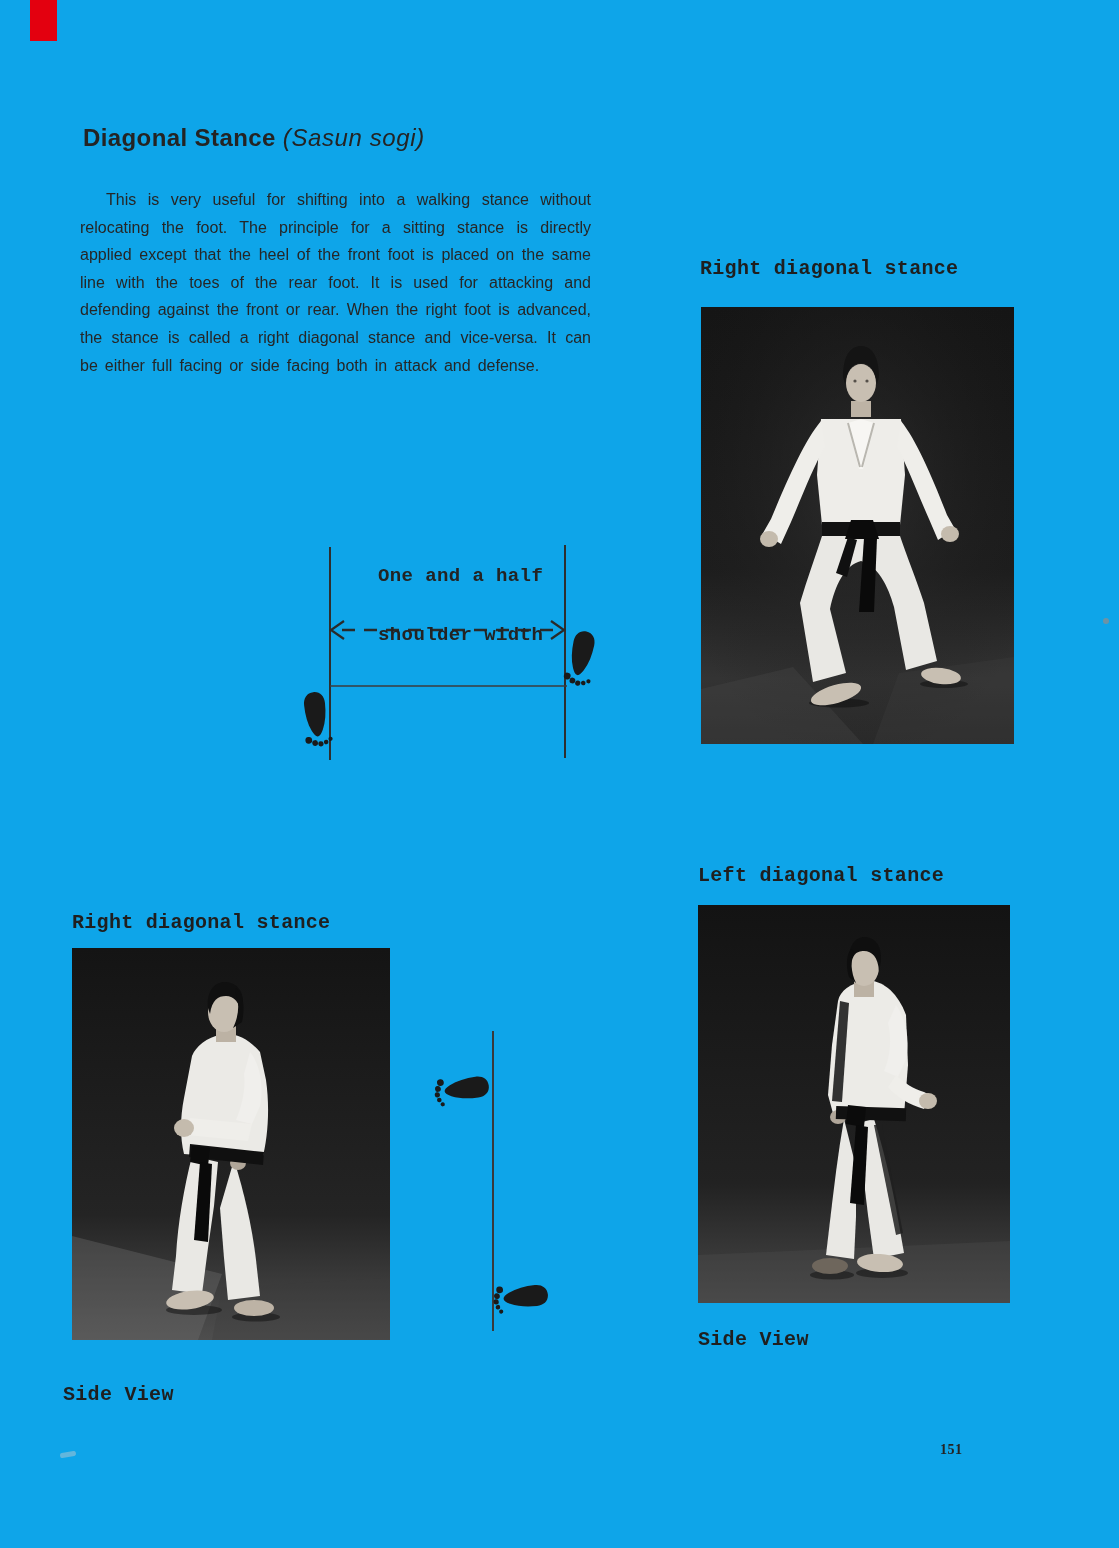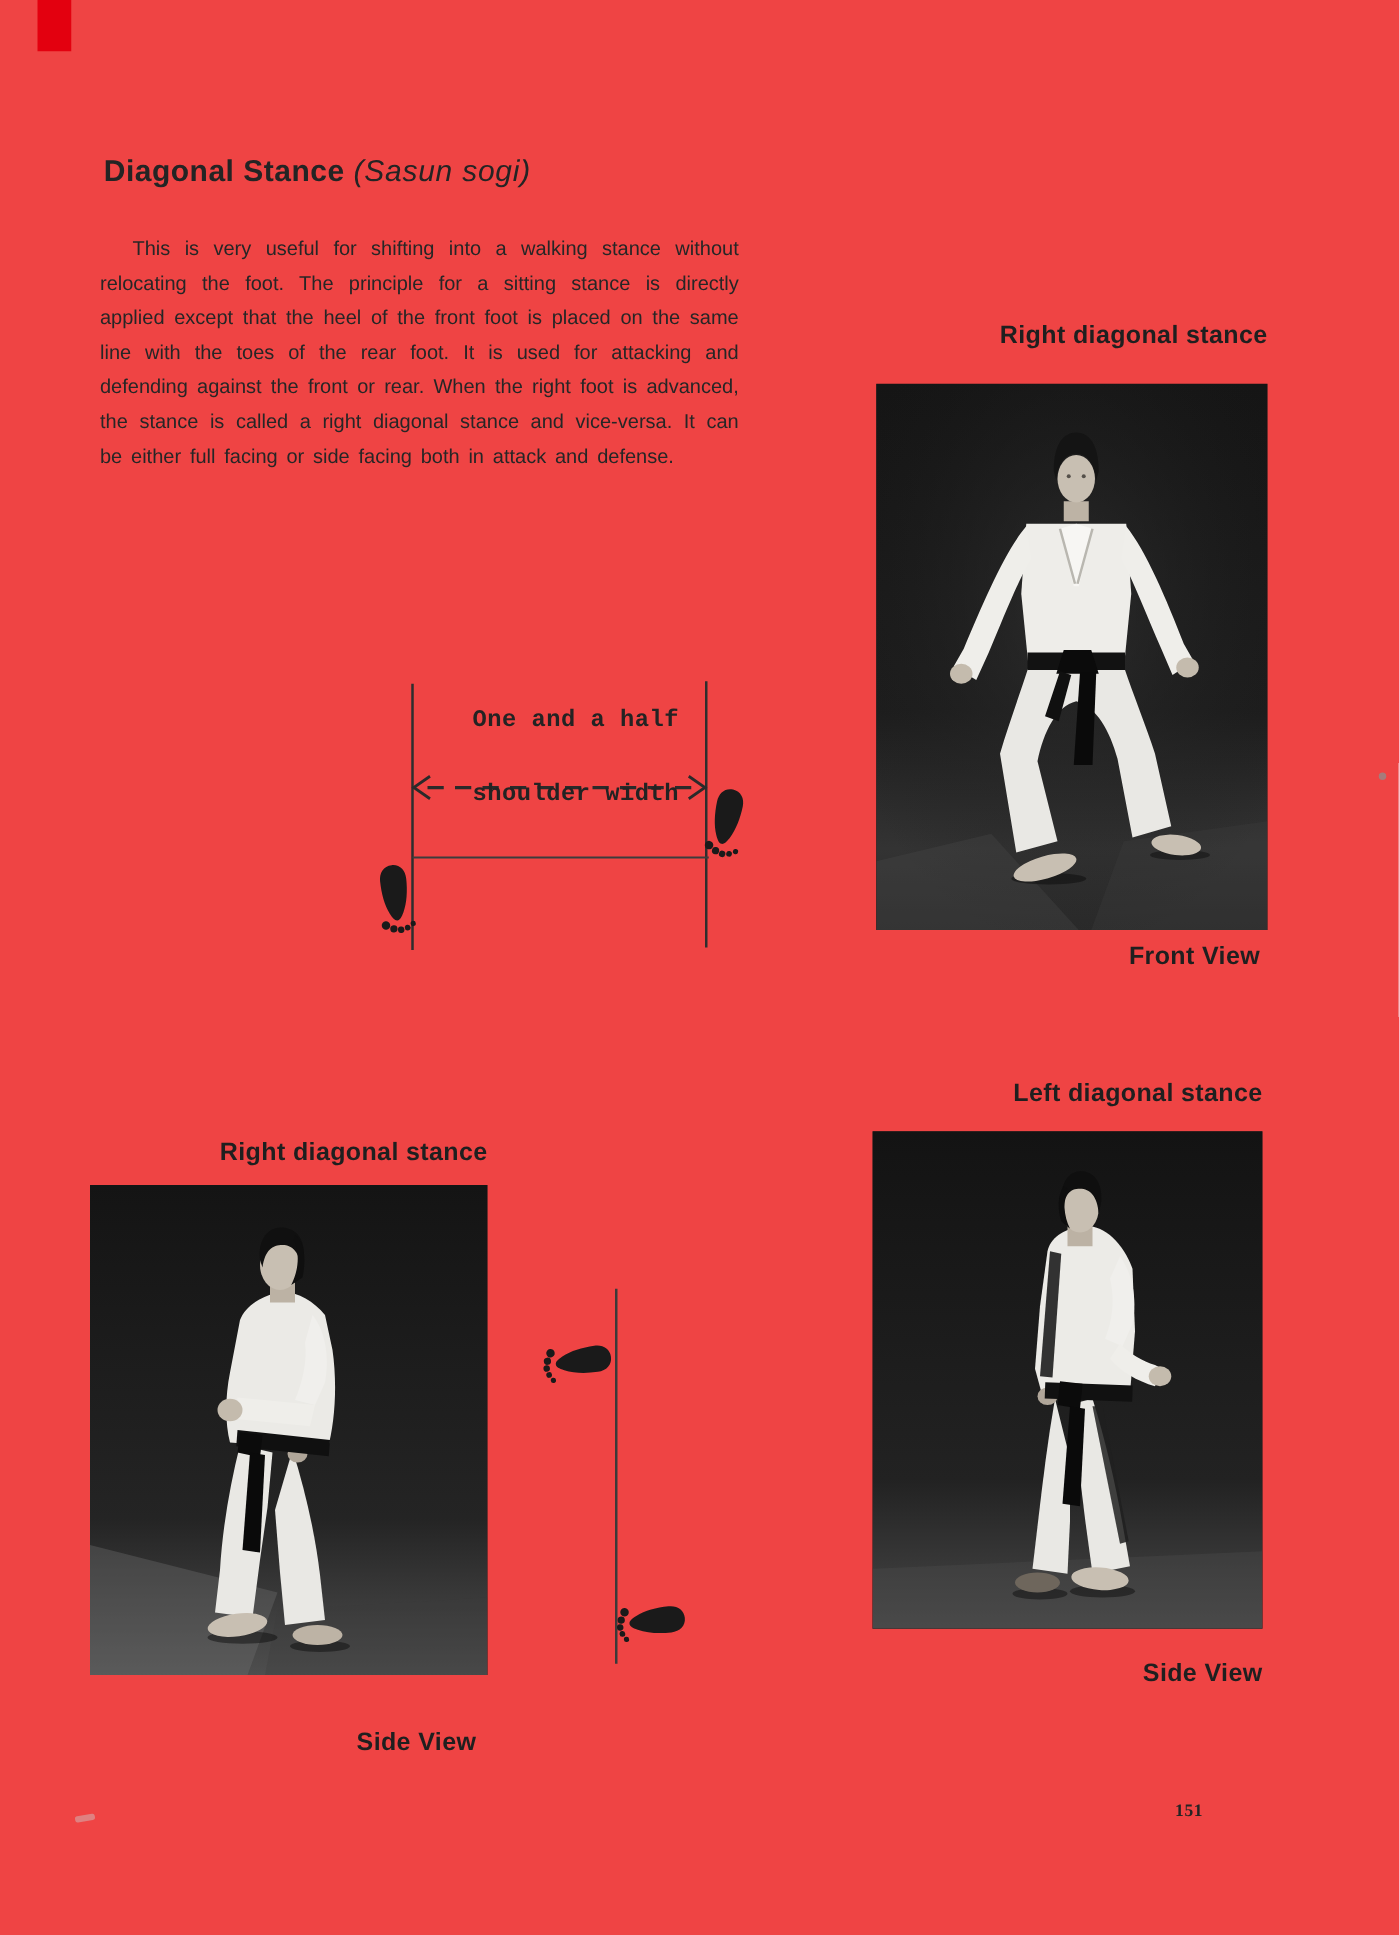--- a/index.html
+++ b/index.html
@@ -1,36 +1,36 @@
 <!DOCTYPE html>
 <html><head>
 <meta charset="utf-8">
 <style>
   html,body{margin:0;padding:0;background:#e9e9e9;}
   .page{
     position:relative;width:1119px;height:1548px;margin:0 auto;
-    background:#ef4444;overflow:hidden;
+    background:#0ea5e9;overflow:hidden;
     font-family:"Liberation Sans",sans-serif;color:#1c1c1c;
   }
   .abs{position:absolute;}
   
   .red-mark{left:30px;top:0;width:27px;height:41px;background:#e3000f;}
   
   .title{left:83px;top:124px;font-size:24px;font-weight:700;letter-spacing:.4px;white-space:nowrap;color:#242424;}
   .title .sub{font-weight:400;font-style:italic;letter-spacing:.6px;}
   
   .bodytext{
     left:80px;top:186px;width:511px;
     font-size:16px;line-height:27.6px;text-align:justify;
     text-indent:26px;word-spacing:2.6px;color:#262626;
   }
   
   .caption{
-    font-family:Liberation Sans, sans-serif;font-weight:700;font-size:20px;
-    color:#1f1f1f;text-align:right;letter-spacing:.3px;white-space:nowrap;
+    font-family:Liberation Mono, monospace;font-weight:700;font-size:20px;
+    color:#1f1f1f;text-align:left;letter-spacing:.3px;white-space:nowrap;
   }
   .cap-front-top   {left:700px;top:257px;width:314px;}
   .cap-front-bot   {left:694px;top:754px;width:314px;}
   .cap-left-top    {left:698px;top:864px;width:312px;}
   .cap-left-bot    {left:698px;top:1328px;width:312px;}
   .cap-rightside-top{left:72px;top:911px;width:318px;}
   .cap-rightside-bot{left:63px;top:1383px;width:318px;}
   
   .dialabel{
     font-family:Liberation Mono, monospace;font-weight:700;font-size:19px;
@@ -127,21 +127,20 @@
         <path d="M147,230 L135,266 L146,270 L156,233 Z" fill="#101010"></path>
         <path d="M163,231 L158,305 L173,305 L176,231 Z" fill="#0a0a0a"></path>
         <rect x="150" y="94" width="20" height="16" fill="#bdb3a5"></rect>
         <ellipse cx="160" cy="76" rx="15" ry="19" fill="#c8bfb2"></ellipse>
         <path d="M142,70 C142,48 150,39 160,39 C170,39 178,48 178,70 L176,77 C174,62 168,56 160,56 C152,56 146,62 144,77 Z" fill="#141414"></path>
         <circle cx="154" cy="74" r="1.6" fill="#55504a"></circle>
         <circle cx="166" cy="74" r="1.6" fill="#55504a"></circle>
       </g>
     </svg>
   </div>
-  <div class="abs caption cap-front-bot">Front View</div>
 
   <div class="abs caption cap-rightside-top">Right diagonal stance</div>
   <div class="abs photo photo-side-right-stance">
     <svg viewBox="0 0 318 392">
       <defs>
         <linearGradient id="bg2" x1="0" y1="0" x2="0" y2="1">
           <stop offset="0" stop-color="#141414"></stop>
             <stop offset="0.68" stop-color="#242424"></stop>
           <stop offset="1" stop-color="#4e4e4e"></stop>
         </linearGradient>

